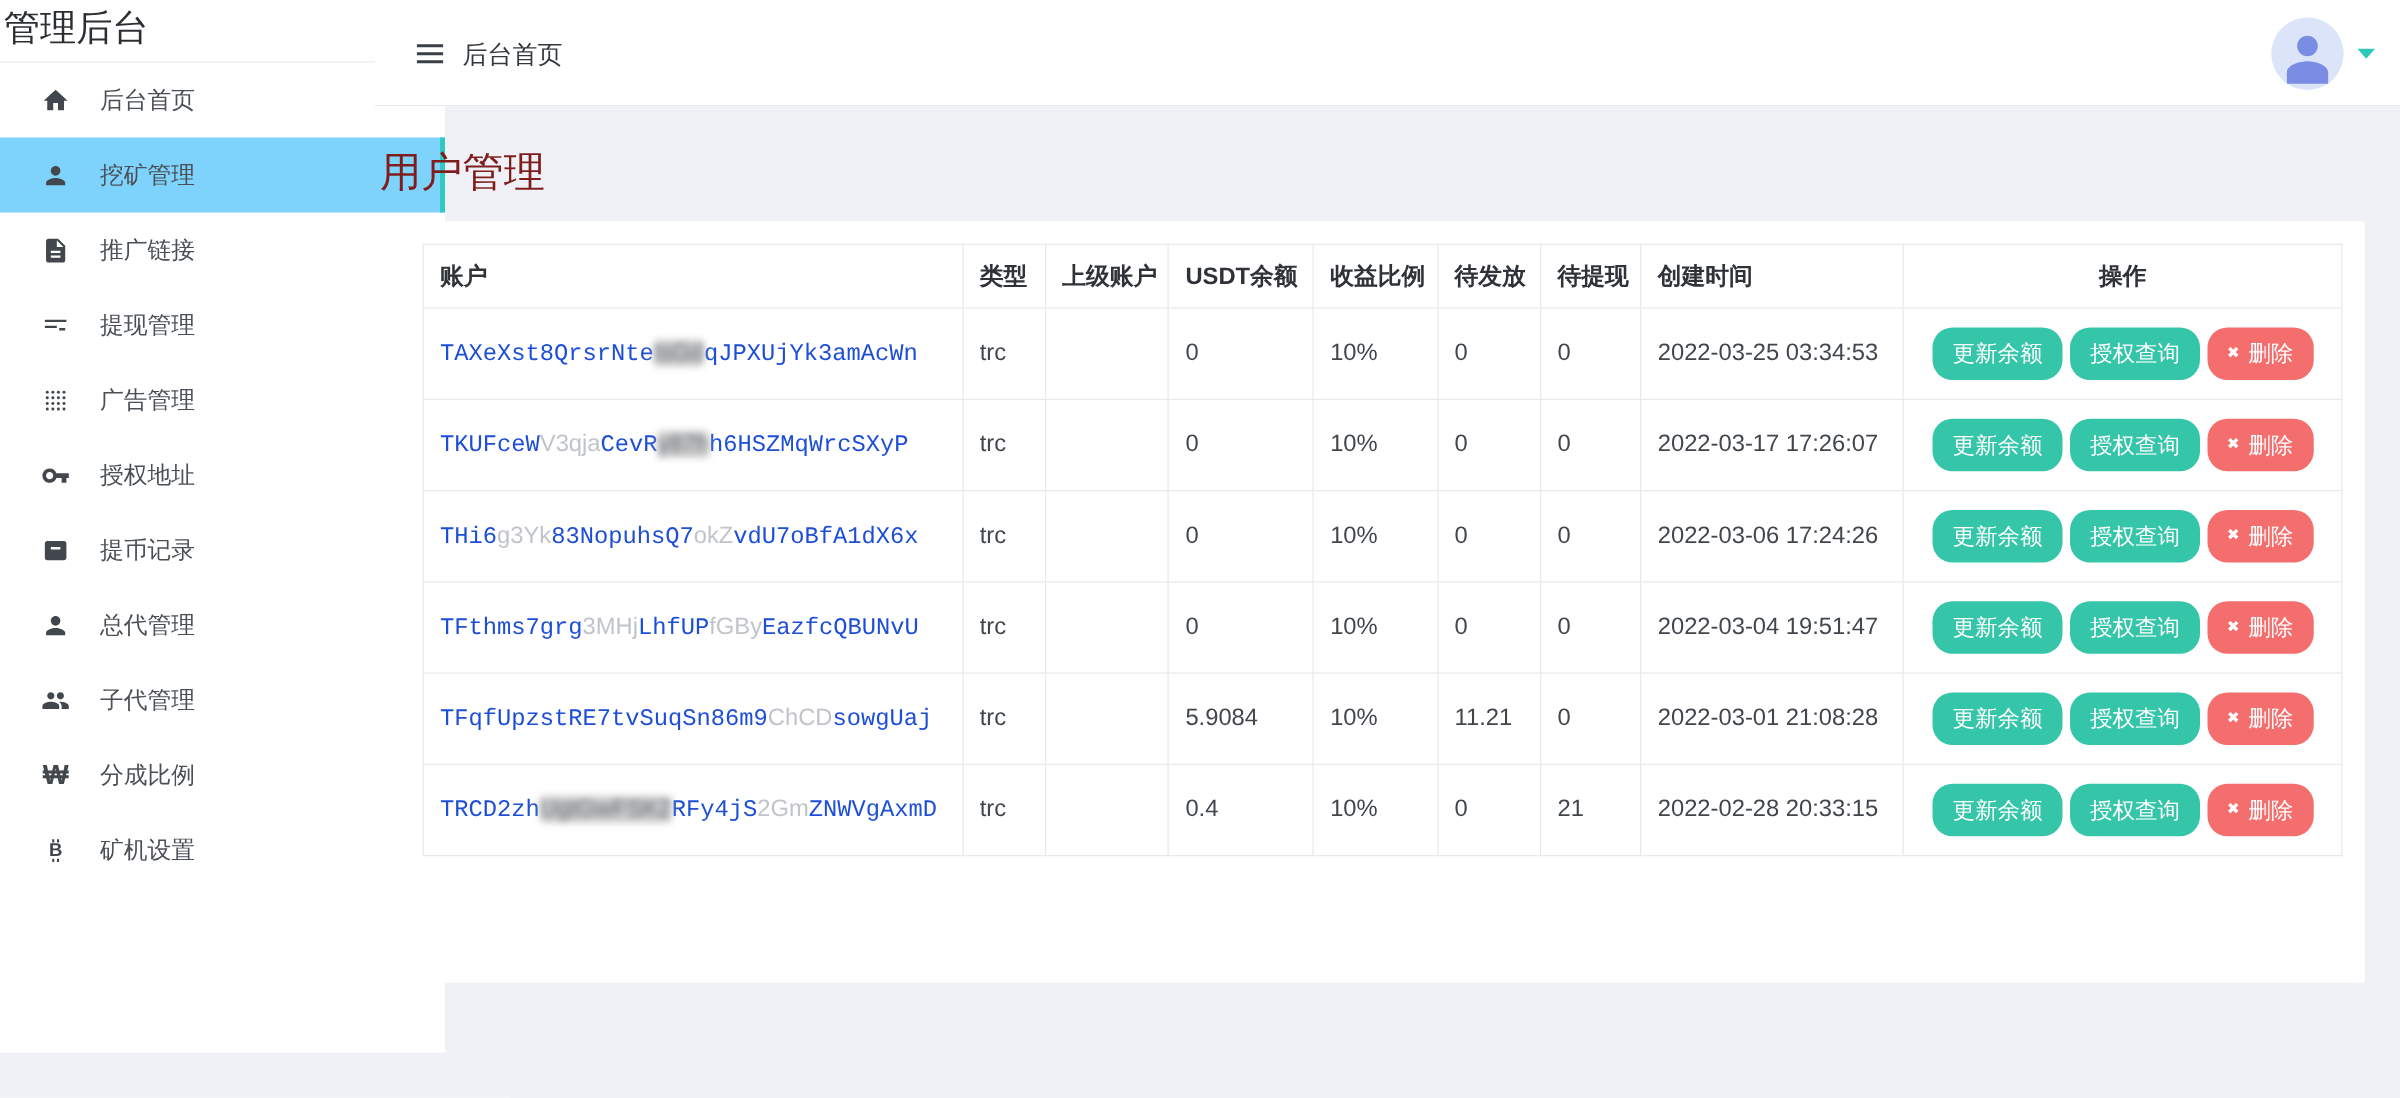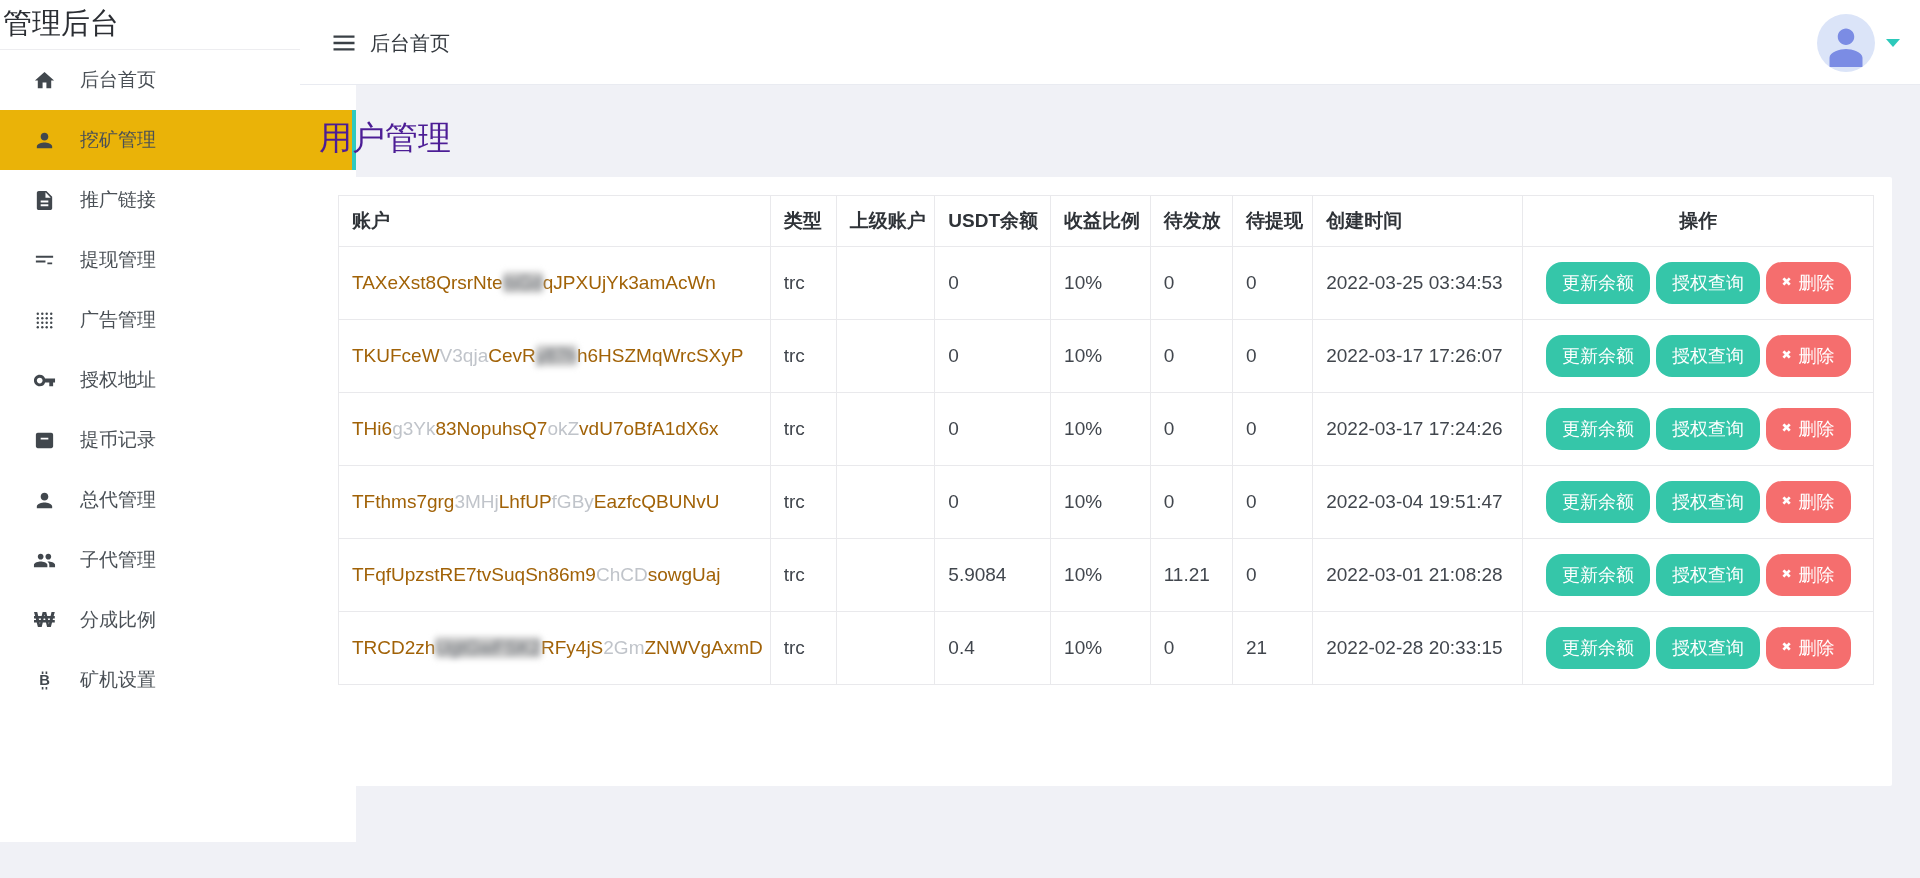--- a/index.html
+++ b/index.html
@@ -6,21 +6,21 @@
   html,body { width:1920px; height:878px; overflow:hidden;
     font-family:"Liberation Sans","DejaVu Sans",sans-serif;
     background:#f0f1f6; color:#454b52; }
 
   
   .sidebar { position:absolute; left:0; top:0; width:356px; height:842px; background:#fff; }
   .brand { height:50px; line-height:46px; padding-left:3px; font-size:29px; font-weight:500;
     color:#2b2e33; border-bottom:1px solid #ededf0; white-space:nowrap; }
   .menu { }
   .menu-item { height:60px; display:flex; align-items:center; padding-left:32px; cursor:pointer; }
-  .menu-item.active { background:#eab308; border-right:4px solid var(--active-bar,#2fc9c0); }
+  .menu-item.active { background:#7dd3fc; border-right:4px solid var(--active-bar,#2fc9c0); }
   .mi-icon { width:25px; height:25px; display:inline-flex; align-items:center; justify-content:center;
     color:#41474d; flex:0 0 25px; }
   .mi-icon svg { width:23px; height:23px; fill:currentColor; }
   .mi-icon .glyph { font-size:22px; font-weight:bold; color:#41474d; line-height:1; }
   .mi-label { margin-left:23px; font-size:19px; color:#4a5056; }
 
   
   .topbar { position:absolute; left:300px; top:0; width:1620px; height:85px; background:#fff;
     border-bottom:1px solid #e9ebf1; }
   .hamburger { position:absolute; left:30px; top:29px; width:28px; height:28px; cursor:pointer; color:#3a4046; }
@@ -28,30 +28,30 @@
   .crumb { position:absolute; left:70px; top:30px; font-size:20px; color:#33383e; }
   .avatar { position:absolute; right:45px; top:14px; width:58px; height:58px; border-radius:50%;
     background:#dbe4f8; overflow:hidden; cursor:pointer; }
   .avatar svg { position:absolute; left:7px; top:7px; width:44px; height:48px; fill:#7b8ce4; }
   .caret { position:absolute; right:20px; top:39px; width:0; height:0; cursor:pointer;
     border-left:7px solid transparent; border-right:7px solid transparent;
     border-top:8px solid var(--caret,#2cc9ba); }
 
   
   .content { position:absolute; left:300px; top:85px; width:1620px; height:793px; }
-  .page-title { margin:31px 0 16px 19px; font-size:33px; font-weight:500; color:#4c1d95; }
+  .page-title { margin:31px 0 16px 4px; font-size:33px; font-weight:500; color:#7f1d1d; }
   .card { margin-left:20px; width:1572px; height:609px; background:#fff; border-radius:2px; padding:18px; }
 
   table { width:100%; border-collapse:collapse; table-layout:fixed; }
   th, td { border:1px solid #e9e9ec; padding:0 13px; text-align:left; overflow:hidden; white-space:nowrap; }
   thead th { height:51px; font-size:19px; font-weight:bold; color:#2f3338; }
   tbody td { height:73px; font-size:19px; color:#41464d; vertical-align:middle; }
   th.c-actions, td.c-actions { text-align:center; }
 
-  .seg-n { color:#a16207; }
+  .seg-n { color:#1d4ed8;font-family:Liberation Mono, monospace; }
   .seg-f { color:#c0c4ca; }
   .seg-b { color:#6d7278; background:#c8c8c8; border-radius:3px; filter:blur(3px); }
 
   .actions-cell { padding:0 6px; }
   .btn { display:inline-flex; align-items:center; justify-content:center; height:42px; padding:0 16px;
     margin:0 3px; border:none; border-radius:16px; font-size:18px; color:#fff; cursor:pointer;
     font-family:Liberation Mono, monospace; vertical-align:middle; }
   .btn-teal { background:var(--teal,#35c6a9); }
   .btn-red  { background:var(--red,#f56e6e); }
   .x-icon { font-size:16px; margin-right:7px; line-height:1; }
@@ -234,21 +234,21 @@
             <td class="c-actions actions-cell"><button class="btn btn-teal">更新余额</button><button class="btn btn-teal">授权查询</button><button class="btn btn-red"><span class="x-icon">✖</span>删除</button></td>
           </tr>
           <tr>
             <td><span class="seg-n">THi6</span><span class="seg-f">g3Yk</span><span class="seg-n">83NopuhsQ7</span><span class="seg-f">okZ</span><span class="seg-n">vdU7oBfA1dX6x</span></td>
             <td>trc</td>
             <td></td>
             <td>0</td>
             <td>10%</td>
             <td>0</td>
             <td>0</td>
-            <td>2022-03-17 17:24:26</td>
+            <td>2022-03-06 17:24:26</td>
             <td class="c-actions actions-cell"><button class="btn btn-teal">更新余额</button><button class="btn btn-teal">授权查询</button><button class="btn btn-red"><span class="x-icon">✖</span>删除</button></td>
           </tr>
           <tr>
             <td><span class="seg-n">TFthms7grg</span><span class="seg-f">3MHj</span><span class="seg-n">LhfUP</span><span class="seg-f">fGBy</span><span class="seg-n">EazfcQBUNvU</span></td>
             <td>trc</td>
             <td></td>
             <td>0</td>
             <td>10%</td>
             <td>0</td>
             <td>0</td>

